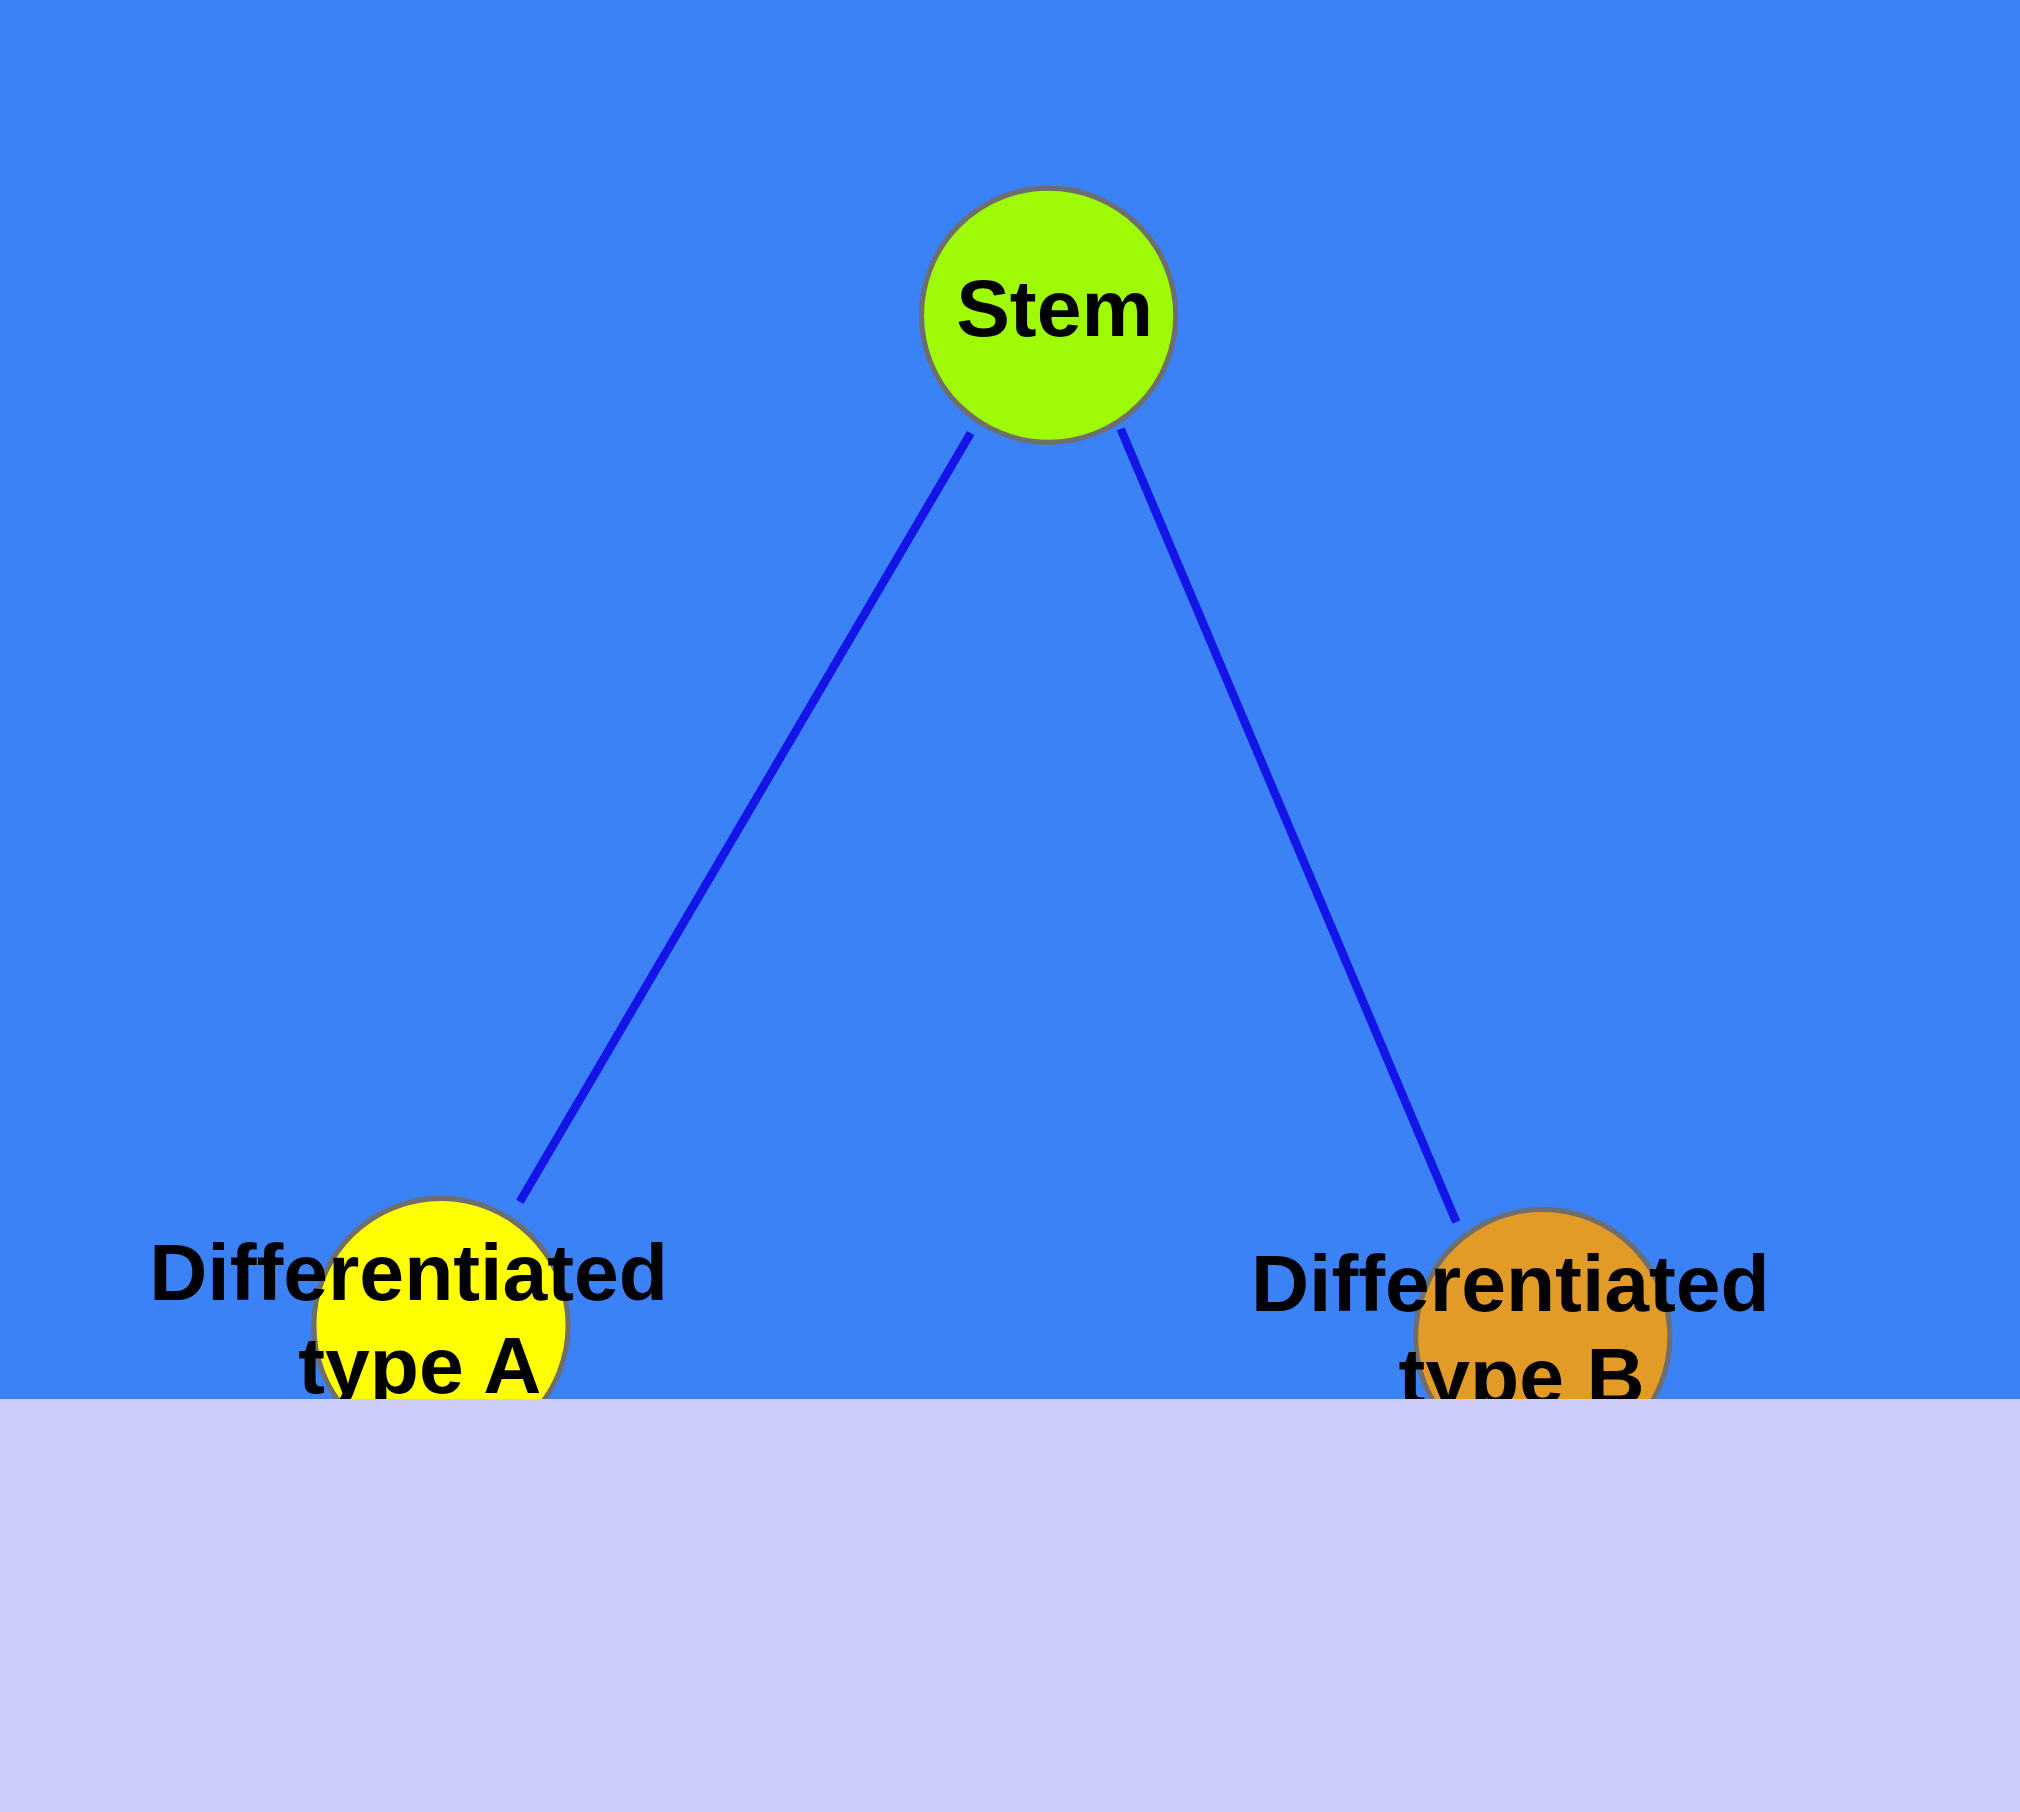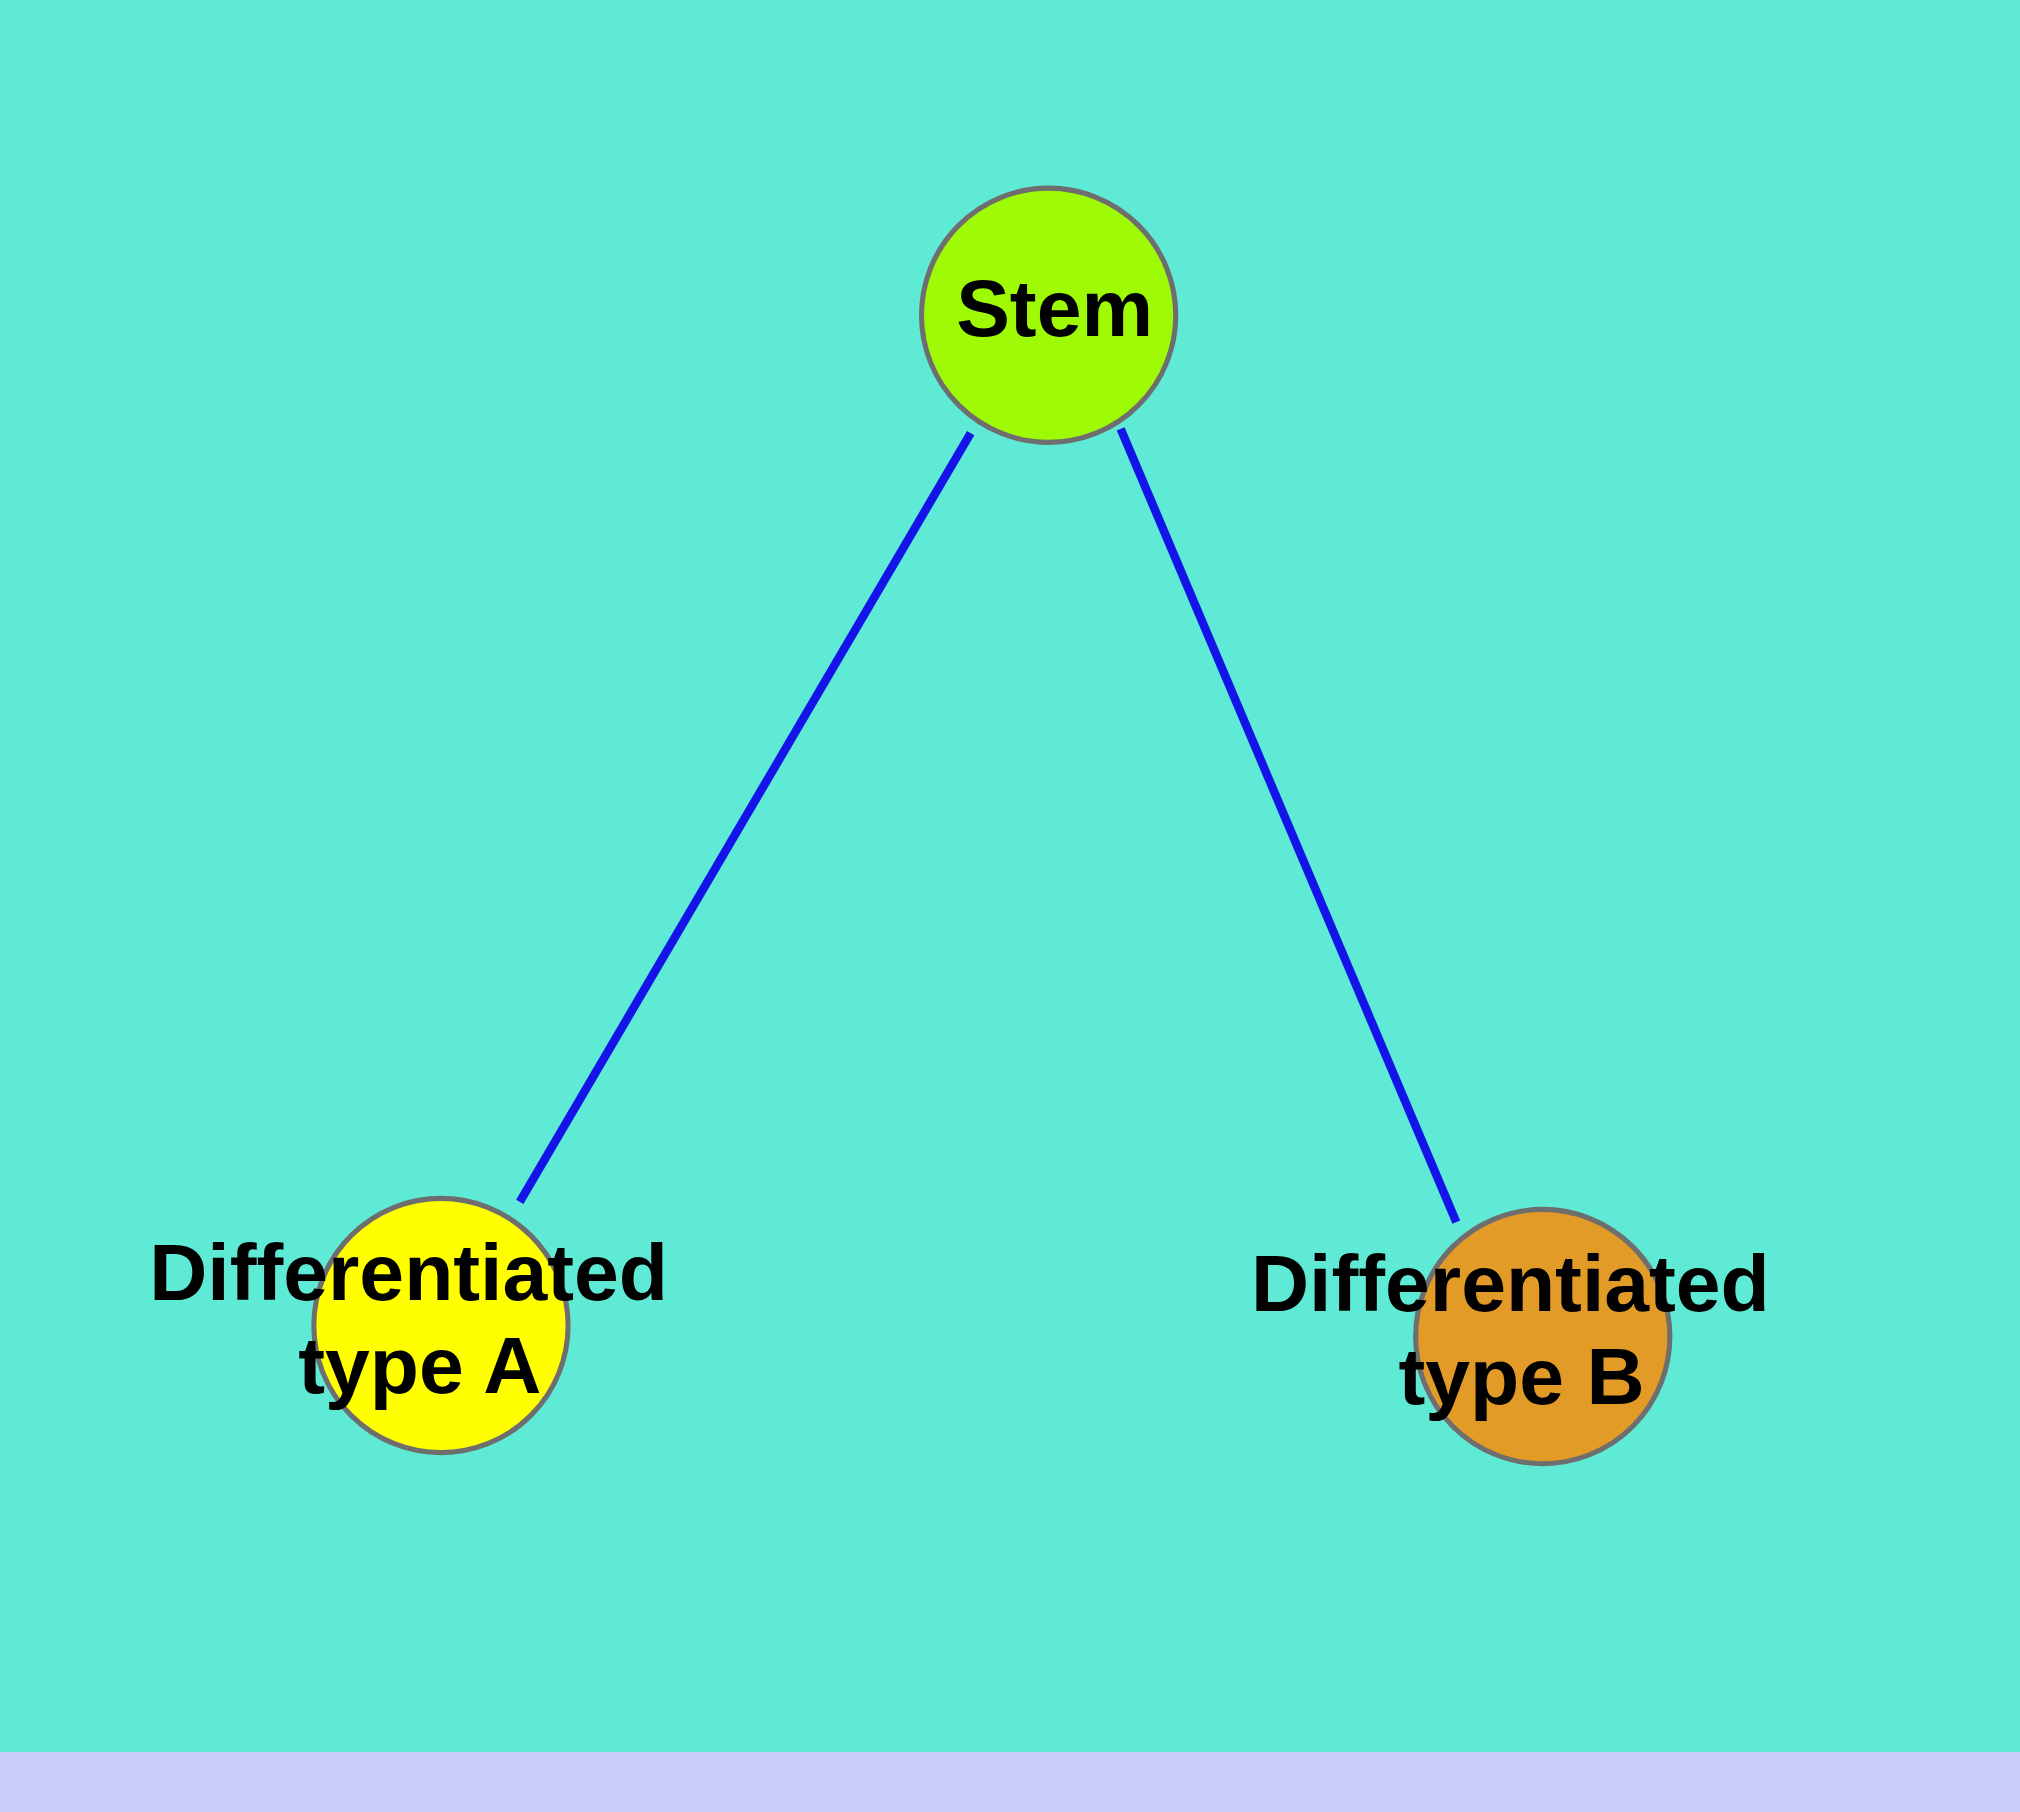--- a/index.html
+++ b/index.html
@@ -40,21 +40,21 @@
     text-anchor: middle;
     dominant-baseline: middle;
   }
   .node-label tspan {
     font-family: "Liberation Sans", sans-serif;
   }
 </style>
 </head>
 <body style="background: rgb(204, 204, 250);">
 
-<div id="canvas" style="width: 2021px; height: 1752px; background: #5eead4; text-align: center;">
+<div id="canvas" style="width: 2021px; height: 1399px; background: #3b82f6; text-align: center;">
   <svg id="graph-svg" viewBox="0 0 2384 2138" xmlns="http://www.w3.org/2000/svg">
 
     <g>
       <line class="edge-line" x1="1145" y1="511" x2="613" y2="1418" stroke="#1414e8"></line>
       <line class="edge-line" x1="1322" y1="506" x2="1718" y2="1442" stroke="#1414e8"></line>
     </g>
 
     <g>
       <circle class="node-circle" cx="1237" cy="372" r="150" fill="#9efb05" stroke="#6e6e6e"></circle>
       <circle class="node-circle" cx="520" cy="1564" r="150" fill="#ffff00" stroke="#6e6e6e"></circle>

